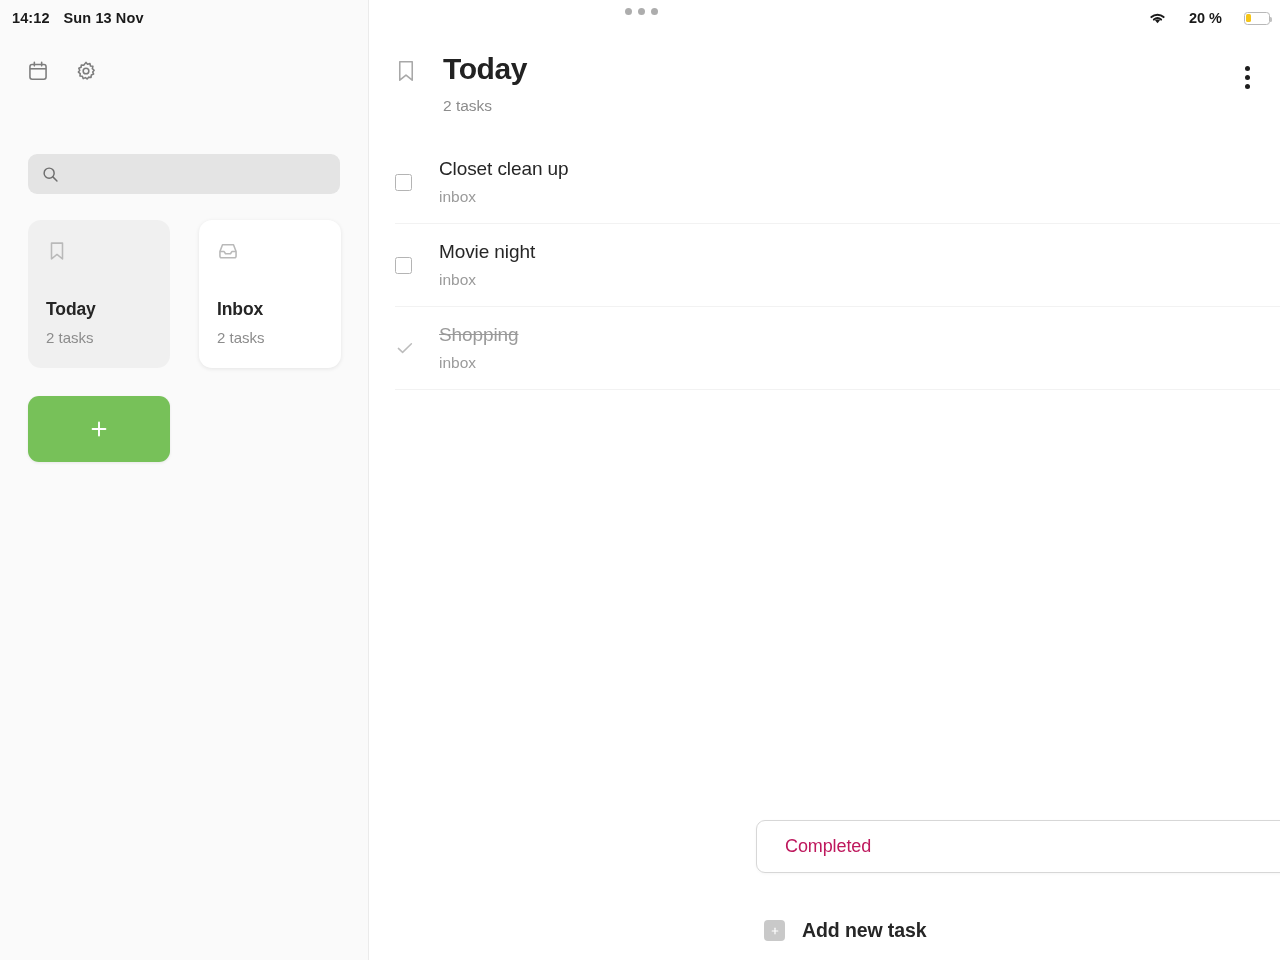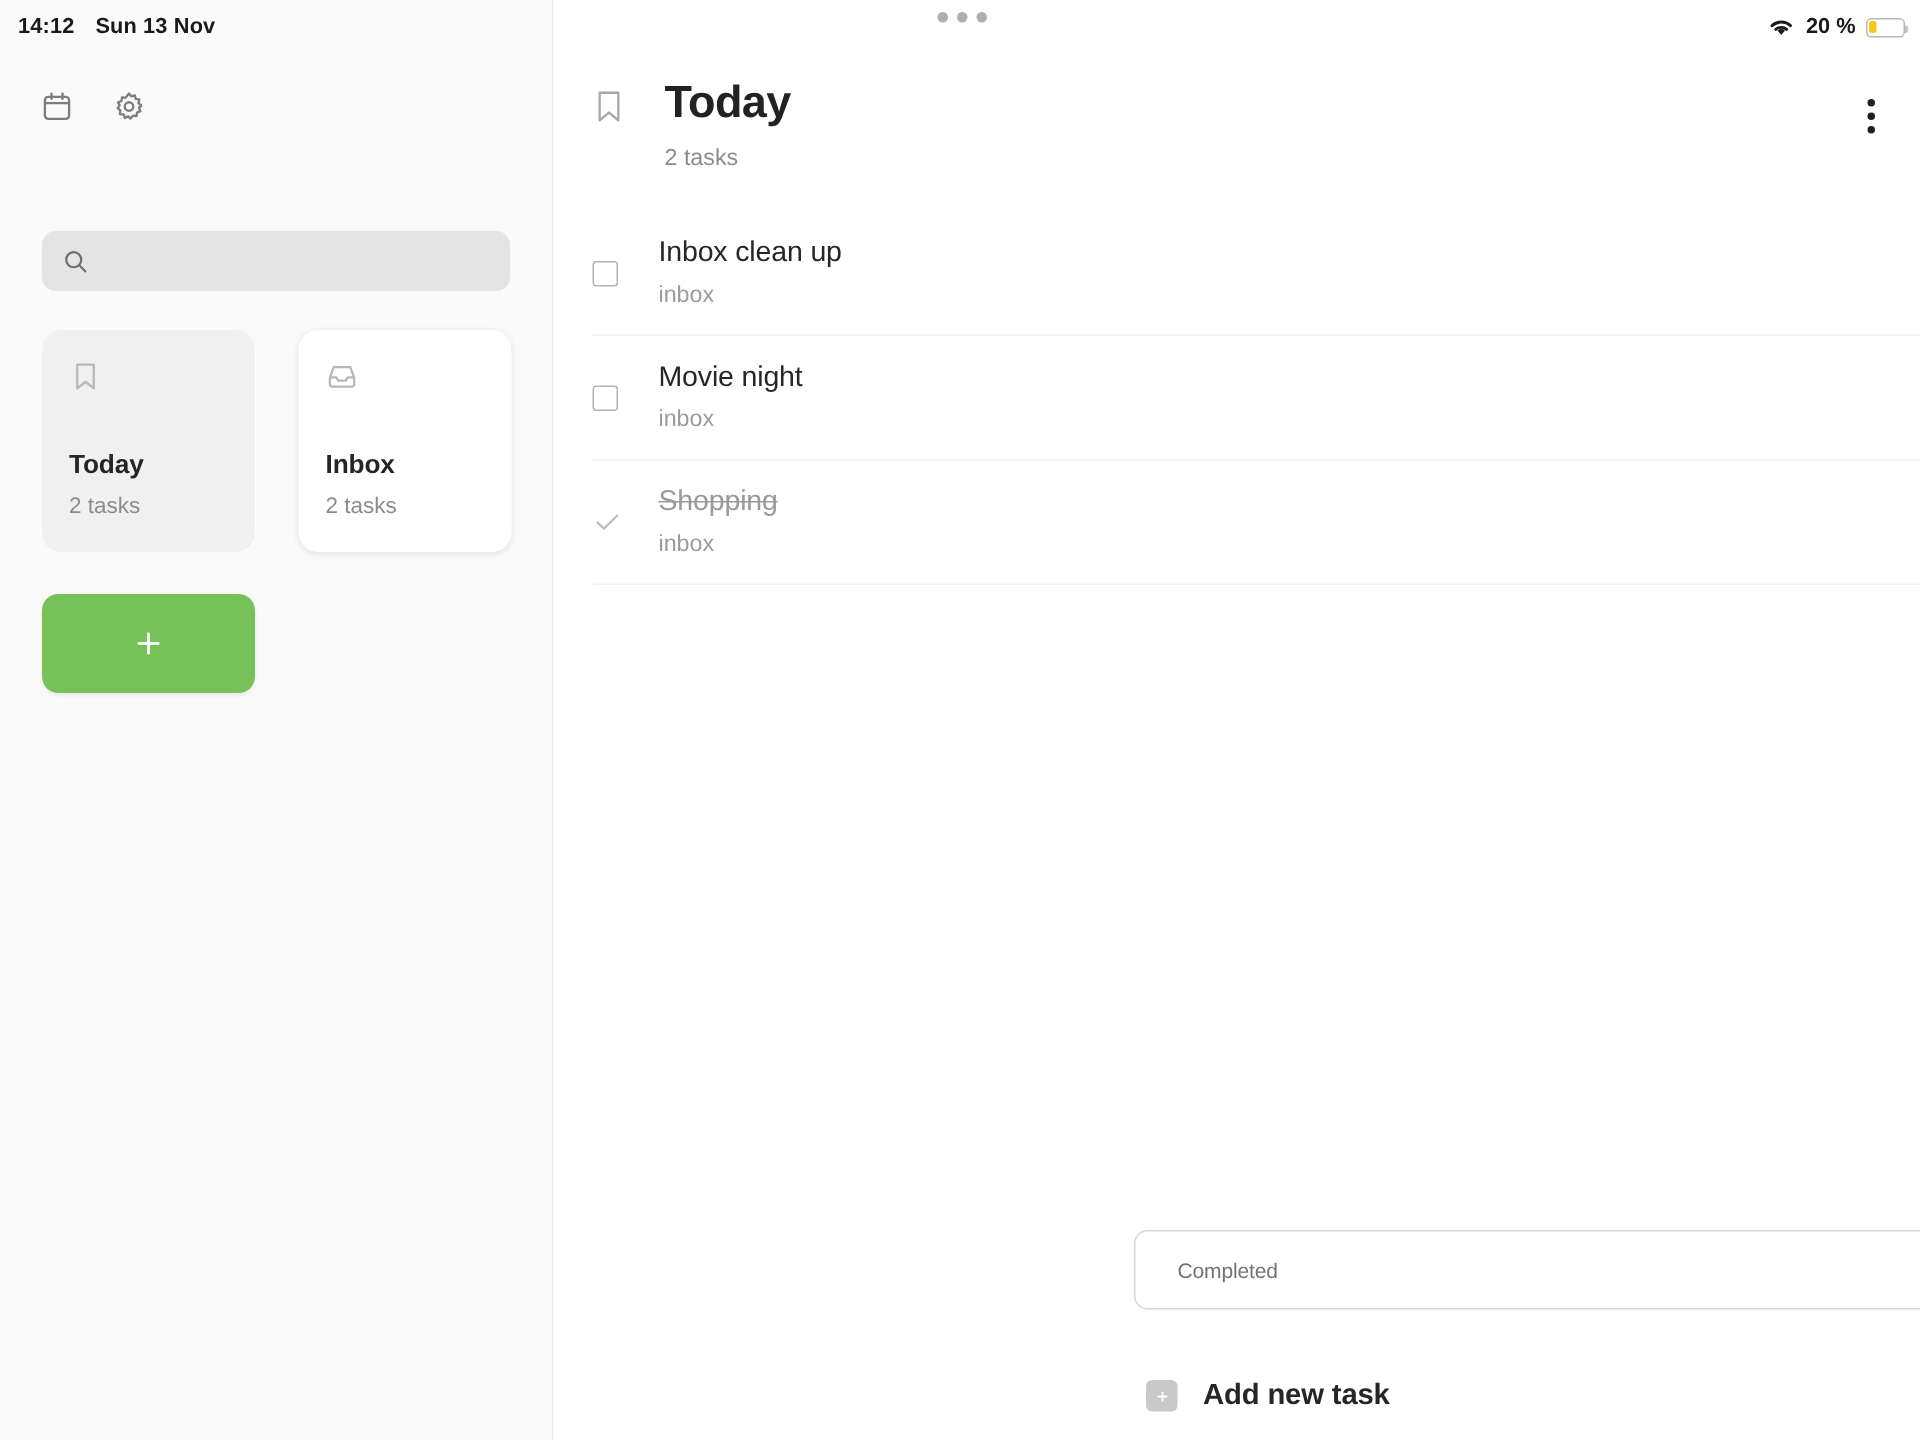--- a/index.html
+++ b/index.html
@@ -15,21 +15,21 @@
   .statusbar {
     position:absolute; top:0; left:0; width:1280px; height:26px;
     display:flex; align-items:flex-end;
     font-size:14.5px; font-weight:700; color:#1a1a1a;
     z-index:20;
   }
   .sb-time { margin-left:12px; letter-spacing:.1px; }
   .sb-date { margin-left:14px; letter-spacing:.1px; }
   .sb-right {
     margin-left:auto; margin-right:10px;
-    display:flex; align-items:center; gap:7px;
+    display:flex; align-items:center; gap:22px;
   }
   .sb-batt-pct { font-size:14.5px; font-weight:700; color:#1a1a1a; }
   .batt {
     position:relative; width:26px; height:13px;
     border:1.3px solid #b8b8b8; border-radius:3.5px;
     display:flex; align-items:center; padding:1.3px;
   }
   .batt::after {
     content:""; position:absolute; right:-3.4px; top:4px;
     width:2px; height:5px; background:#c2c2c2; border-radius:0 1.5px 1.5px 0;
@@ -128,21 +128,21 @@
   .task-name.done { color:#9a9a9a; text-decoration:line-through; text-decoration-color:#9a9a9a; }
   .task-sub { font-size:15.5px; color:#9b9b9b; margin-top:8px; }
 
   
   .snackbar {
     position:absolute; left:387px; bottom:87px; width:875px; height:53px;
     background:#fff; border:1px solid #d7d7d7; border-radius:9px;
     display:flex; align-items:center; padding:0 28px;
     box-shadow:0 1px 3px rgba(0,0,0,.04);
   }
-  .snack-msg { font-size:14px; color:#737373; letter-spacing:-.1px; }
+  .snack-msg { font-size:18px; color:#be185d; letter-spacing:-.1px; }
 
   
   .addrow {
     position:absolute; left:395px; bottom:18px;
     display:flex; align-items:center; cursor:pointer;
   }
   .addrow-ico {
     width:21px; height:21px; border-radius:4px; background:#c9c9c9;
     display:flex; align-items:center; justify-content:center; flex:0 0 auto;
   }
@@ -243,21 +243,21 @@
     </div>
   </div>
 
   <div class="tasklist">
 
     <div class="task">
       <div class="task-check">
         <span class="cbox"></span>
       </div>
       <div class="task-body">
-        <div class="task-name">Inbox clean up</div>
+        <div class="task-name">Closet clean up</div>
         <div class="task-sub">inbox</div>
       </div>
     </div>
 
     <div class="task">
       <div class="task-check">
         <span class="cbox"></span>
       </div>
       <div class="task-body">
         <div class="task-name">Movie night</div>

